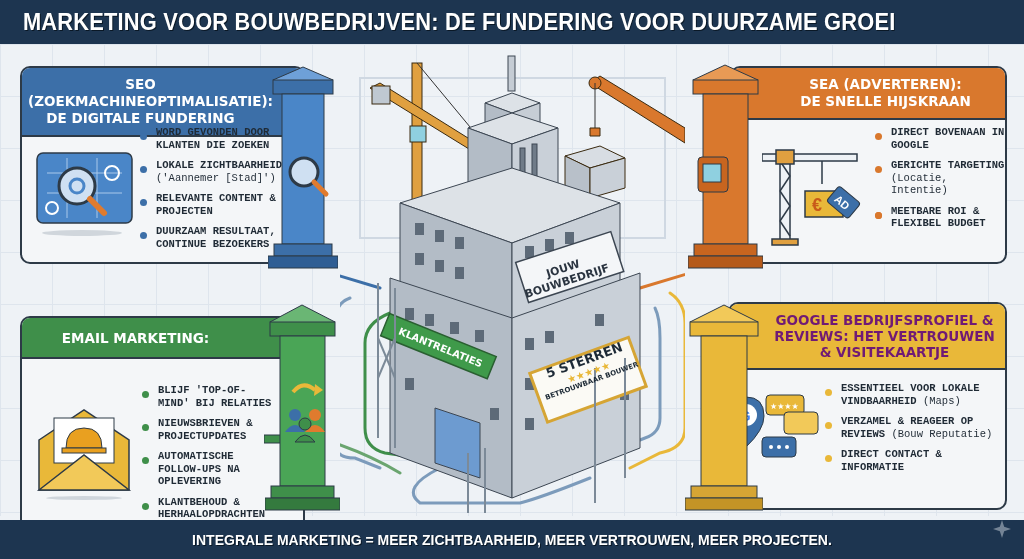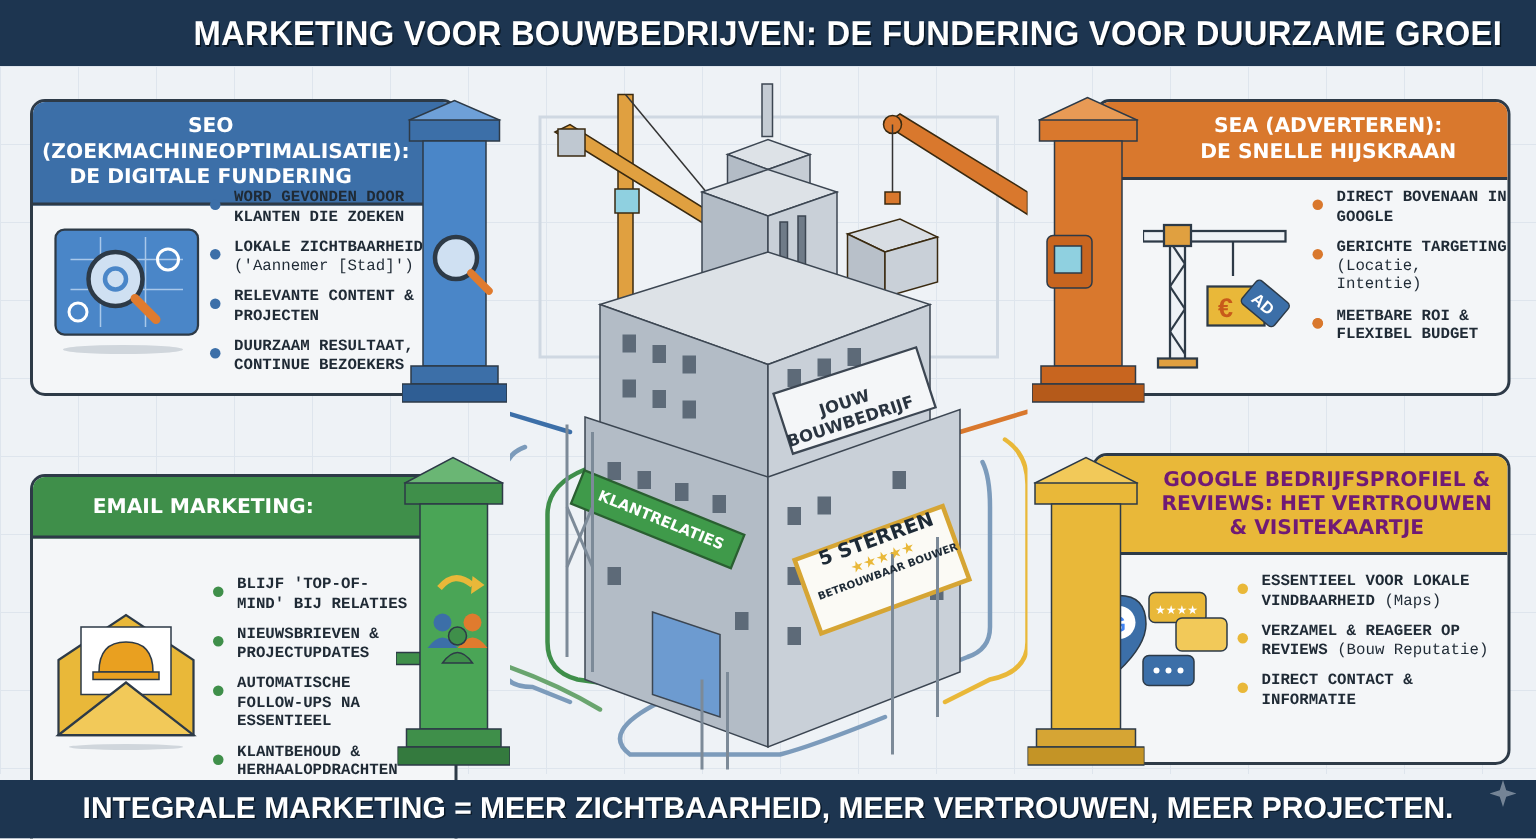--- a/index.html
+++ b/index.html
@@ -14,35 +14,35 @@
     position: absolute; left: 0; top: 44px; width: 1024px; height: 472px;
     background-image:
       linear-gradient(#dbe3eb 1px, transparent 1px),
       linear-gradient(90deg, #dbe3eb 1px, transparent 1px);
     background-size: 52px 52px;
     opacity: .8;
   }
   .title-bar {
     position: absolute; left: 0; top: 0; width: 1024px; height: 44px;
     background: #1d3550;
-    display: flex; align-items: center; justify-content: flex-end;
+    display: flex; align-items: center; justify-content: flex-start;
   }
   .title-bar h1 {
     color: #fff; font-family: "Liberation Sans", sans-serif; font-weight: 700;
     font-size: 23px; letter-spacing: 0.2px; text-shadow: 1px 1px 0 #0a1826;
     transform: scaleX(0.95);
   }
   .footer-bar {
     position: absolute; left: 0; top: 520px; width: 1024px; height: 39px;
     background: #1d3550;
     display: flex; align-items: center; justify-content: center;
   }
   .footer-bar p {
     color: #fff; font-family: "Liberation Sans", sans-serif; font-weight: 700;
-    font-size: 20px; text-shadow: 1px 1px 0 #0a1826;
+    font-size: 14px; text-shadow: 1px 1px 0 #0a1826;
   }
   .panel {
     position: absolute; background: #f4f6f8; border: 2px solid #2d3a47;
     border-radius: 10px; overflow: hidden;
   }
   .panel-header {
     color: #fff; font-weight: 700; font-size: 13.5px; line-height: 17px;
     text-align: center; padding: 8px 6px; border-bottom: 2px solid #2d3a47;
   }
   .panel.yellow .panel-header { color: #701a75; }
@@ -280,21 +280,21 @@
     <rect x="28" y="48" width="44" height="5" fill="#e9a020" stroke="#2d3a47"></rect>
     <polygon points="5,90 50,55 95,90" fill="#f2c959" stroke="#2d3a47" stroke-width="1.5"></polygon>
     <ellipse cx="50" cy="98" rx="38" ry="2" fill="#d0d6dc"></ellipse>
   </svg>
   <svg class="illus" style="left:242px; top:110px;" width="32" height="22" viewBox="0 0 32 22">
     <polygon points="0,7 18,7 18,1 31,11 18,21 18,15 0,15" fill="#3f8f4a" stroke="#2d3a47"></polygon>
   </svg>
   <ul class="bullets" style="left:120px; top:66px; width:135px;">
     <li><span class="dot" style="background:#3f8f4a"></span><span>BLIJF 'TOP-OF-MIND' BIJ RELATIES</span></li>
     <li><span class="dot" style="background:#3f8f4a"></span><span>NIEUWSBRIEVEN &amp; PROJECTUPDATES</span></li>
-    <li><span class="dot" style="background:#3f8f4a"></span><span>AUTOMATISCHE FOLLOW-UPS NA ESSENTIEEL</span></li>
+    <li><span class="dot" style="background:#3f8f4a"></span><span>AUTOMATISCHE FOLLOW-UPS NA OPLEVERING</span></li>
     <li><span class="dot" style="background:#3f8f4a"></span><span>KLANTBEHOUD &amp; HERHAALOPDRACHTEN</span></li>
   </ul>
 </div>
 <svg class="pillar" style="left:265px; top:300px;" width="75" height="212" viewBox="0 0 75 212">
   <polygon points="5,22 37,5 70,22 37,38" fill="#6ab674" stroke="#2d3a47"></polygon>
   <rect x="5" y="22" width="65" height="14" fill="#3f8f4a" stroke="#2d3a47"></rect>
   <rect x="15" y="36" width="45" height="150" fill="#4aa556" stroke="#2d3a47"></rect>
   <g>
     <path d="M28 92 Q38 80 50 90" fill="none" stroke="#e9b839" stroke-width="4"></path>
     <polygon points="50,84 58,90 49,96" fill="#e9b839"></polygon>

